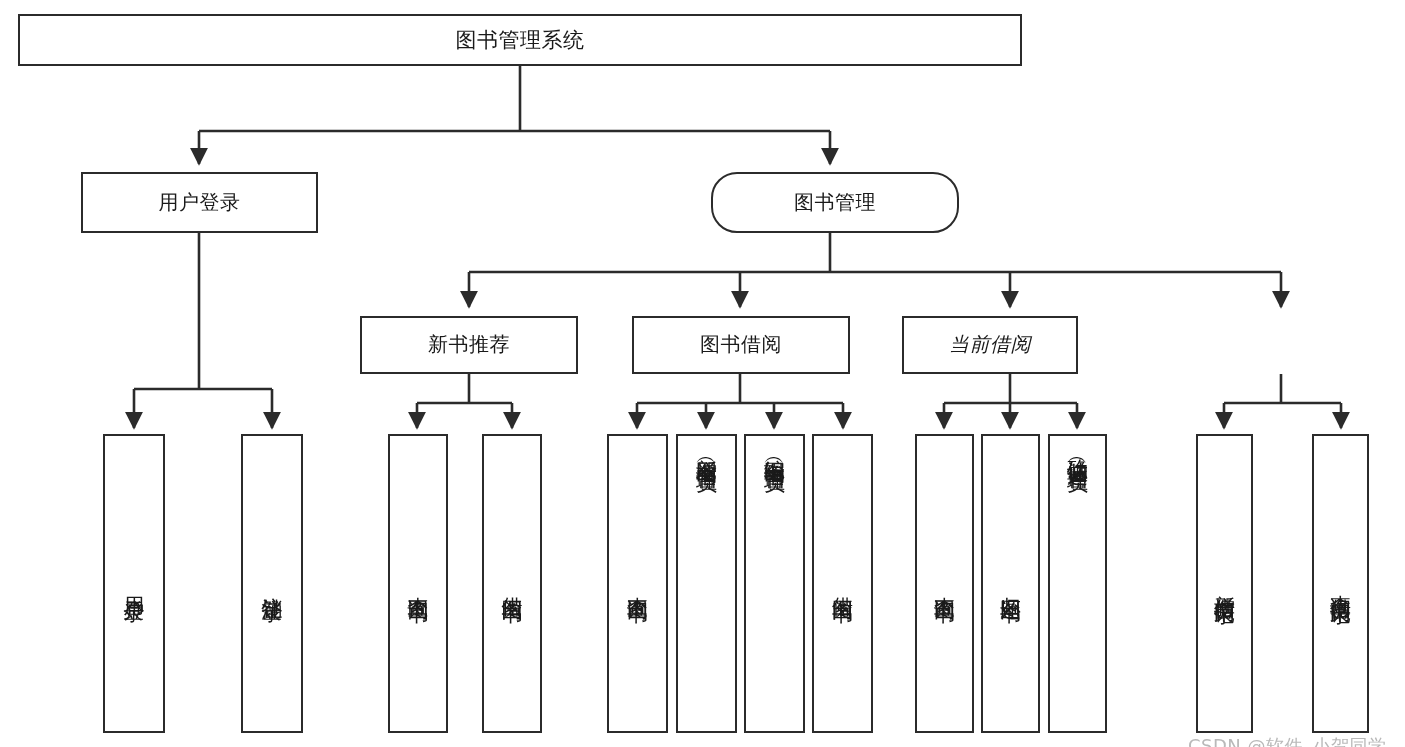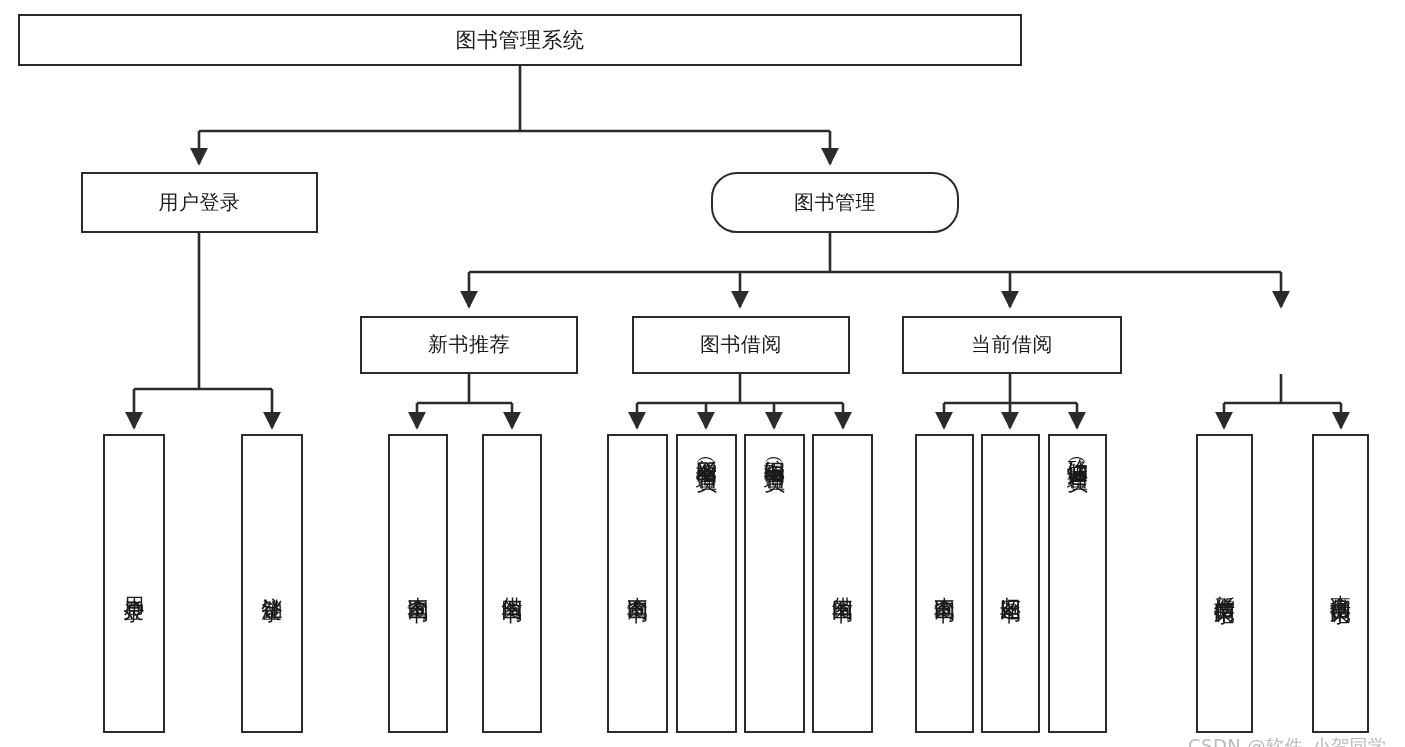--- a/index.html
+++ b/index.html
@@ -142,21 +142,21 @@
   </div>
 
   <div class="node horiz" style="left:632px; top:316px; width:218px; height:58px;">
     <span class="lbl">图书借阅</span>
   </div>
 
   <div class="node horiz" style="left:360px; top:316px; width:218px; height:58px;">
     <span class="lbl">新书推荐</span>
   </div>
 
-  <div class="node horiz" style="left:902px; top:316px; width:220px; height:58px;">
+  <div class="node horiz" style="left:902px; top:316px; width:176px; height:58px;font-style:italic;">
     <span class="lbl">当前借阅</span>
   </div>
 
 
   <div class="node vert mid" style="left:103px; top:434px; width:62px; height:299px;">
     <span class="lbl">用户登录</span>
   </div>
 
   <div class="node vert mid" style="left:241px; top:434px; width:62px; height:299px;">
     <span class="lbl">注销登录</span>

